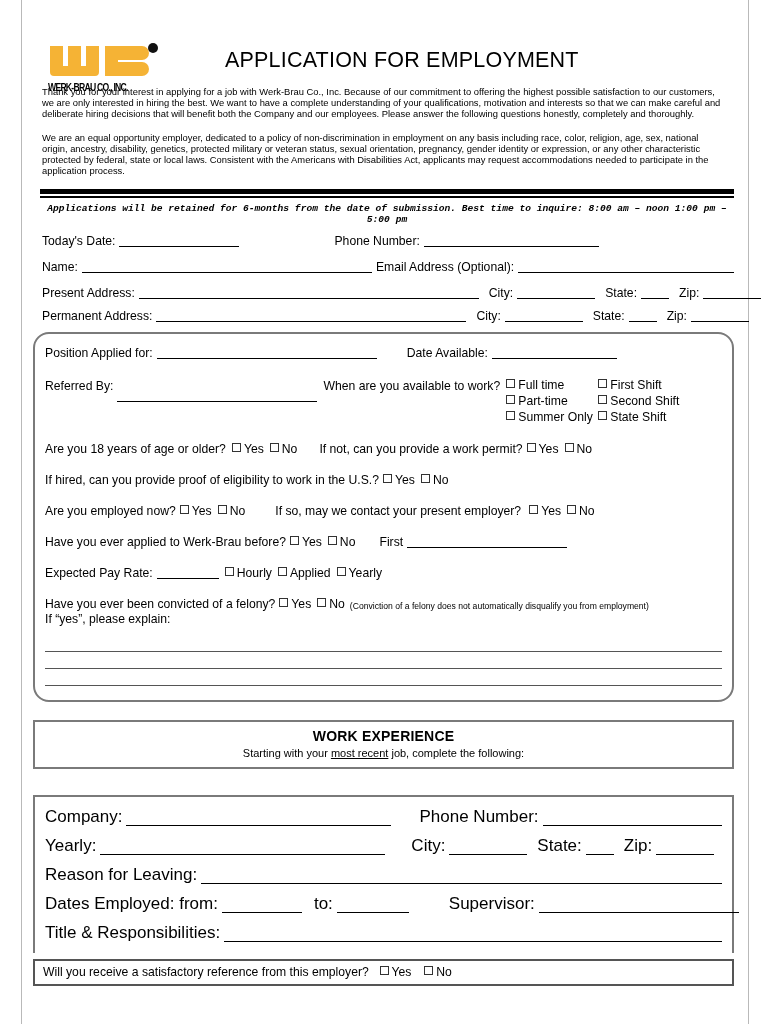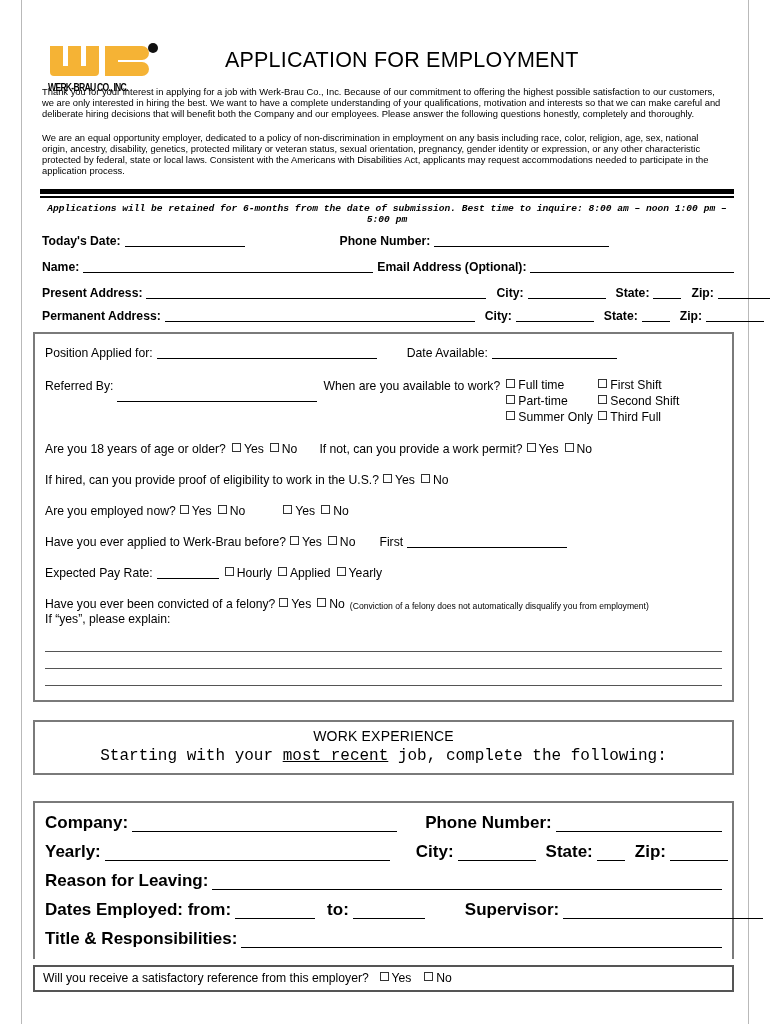--- a/index.html
+++ b/index.html
@@ -95,21 +95,20 @@
   
   .fieldblock {
     margin: 9px 14px 0 20px;
     font-size: 12.2px;
   }
   .frow {
     display: flex;
     align-items: flex-end;
     margin-bottom: 12px;
     white-space: nowrap;
-    font-weight: bold;
   }
   .frow.tight { margin-bottom: 9px; }
   .lbl { flex: none; }
   .dash {
     border-bottom: 1px solid #000;
     height: 12px;
     margin: 0 0 1px 4px;
     flex: none;
   }
   .dash.grow { flex: 1 1 auto; }
@@ -170,27 +169,26 @@
 
   
   .we-box {
     border: 2px solid #7a7a7a;
     margin: 18px 14px 0 11px;
     padding: 6px 0 8px 0;
     text-align: center;
   }
   .we-title {
     font-size: 14px;
-    font-weight: normal;
+    font-weight: bold;
     letter-spacing: 0.2px;
   }
   .we-sub {
-    font-size: 16px;
+    font-size: 11px;
     margin-top: 3px;
-    font-family: Liberation Mono, monospace;
   }
   .u { text-decoration: underline; }
 
   .we-fields {
     border: 2px solid #7a7a7a;
     border-bottom: none;
     margin: 26px 14px 0 11px;
     padding: 10px 10px 6px 10px;
     font-size: 17px;
     box-sizing: border-box;
@@ -277,21 +275,21 @@
       <span class="dash" style="width:78px"></span>
       <span class="sp"></span>
       <span class="lbl">State:</span>
       <span class="dash" style="width:28px"></span>
       <span class="sp"></span>
       <span class="lbl">Zip:</span>
       <span class="dash" style="width:58px"></span>
     </div>
   </div>
 
-  <div class="box" style="margin-top:6px;">
+  <div class="box" style="margin-top:6px;border-radius:16px;">
     <div class="box-inner">
 
       <div class="qrow">
         <span class="lbl">Position Applied for:</span>
         <span class="dash" style="width:220px"></span>
         <span class="sp-lg"></span>
         <span class="lbl">Date Available:</span>
         <span class="dash" style="width:125px"></span>
       </div>
 
@@ -304,21 +302,21 @@
           <span class="avail-row">
             <span class="avail-col1"><span class="cb"></span><span class="cbtext">Full time</span></span>
             <span class="avail-col2"><span class="cb"></span><span class="cbtext">First Shift</span></span>
           </span>
           <span class="avail-row">
             <span class="avail-col1"><span class="cb"></span><span class="cbtext">Part-time</span></span>
             <span class="avail-col2"><span class="cb"></span><span class="cbtext">Second Shift</span></span>
           </span>
           <span class="avail-row">
             <span class="avail-col1"><span class="cb"></span><span class="cbtext">Summer Only</span></span>
-            <span class="avail-col2"><span class="cb"></span><span class="cbtext">Third Full</span></span>
+            <span class="avail-col2"><span class="cb"></span><span class="cbtext">State Shift</span></span>
           </span>
         </span>
       </div>
 
       <div class="qrow">
         <span class="lbl">Are you 18 years of age or older?</span>
         <span class="sp" style="width:6px"></span>
         <span class="lbl"><span class="cb"></span><span>Yes</span></span>
         <span class="sp" style="width:6px"></span>
         <span class="lbl"><span class="cb"></span><span>No</span></span>
@@ -338,20 +336,21 @@
         <span class="lbl"><span class="cb"></span><span>No</span></span>
       </div>
 
       <div class="qrow">
         <span class="lbl">Are you employed now?</span>
         <span class="sp" style="width:4px"></span>
         <span class="lbl"><span class="cb"></span><span>Yes</span></span>
         <span class="sp" style="width:6px"></span>
         <span class="lbl"><span class="cb"></span><span>No</span></span>
         <span class="sp-lg"></span>
+        <span class="lbl">If so, may we contact your present employer?</span>
         <span class="sp" style="width:8px"></span>
         <span class="lbl"><span class="cb"></span><span>Yes</span></span>
         <span class="sp" style="width:6px"></span>
         <span class="lbl"><span class="cb"></span><span>No</span></span>
       </div>
 
       <div class="qrow">
         <span class="lbl">Have you ever applied to Werk-Brau before?</span>
         <span class="sp" style="width:4px"></span>
         <span class="lbl"><span class="cb"></span><span>Yes</span></span>

